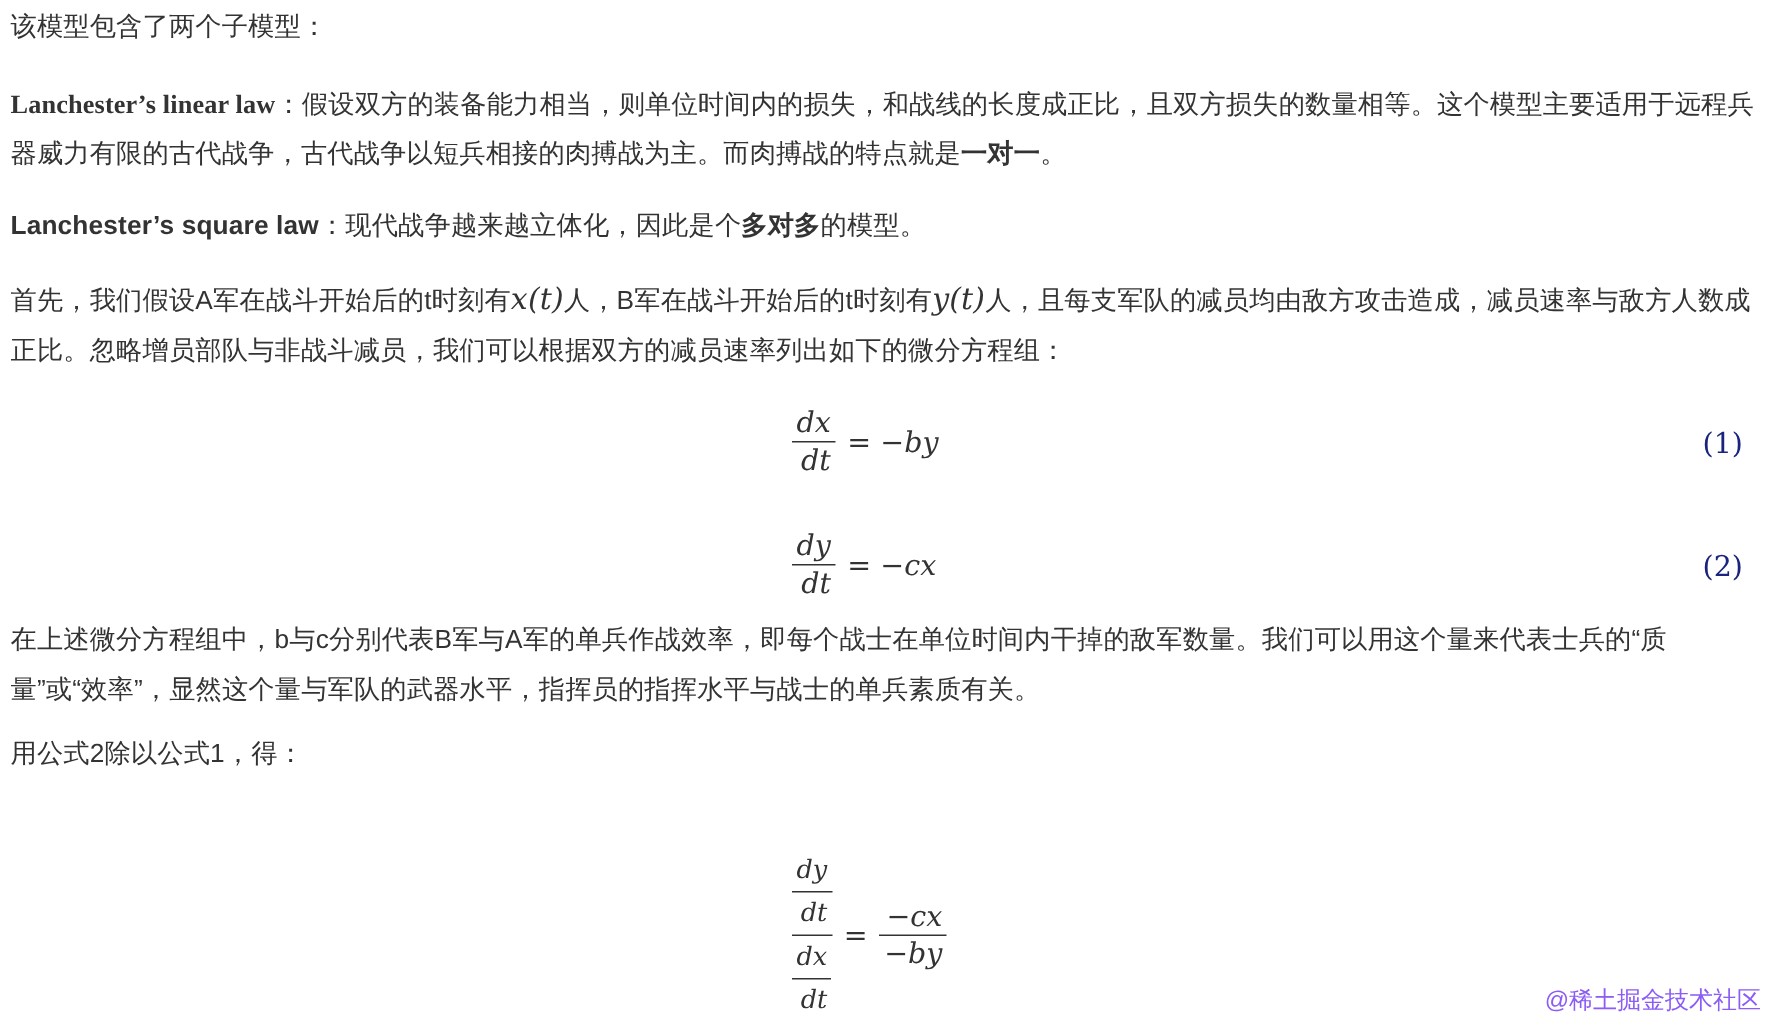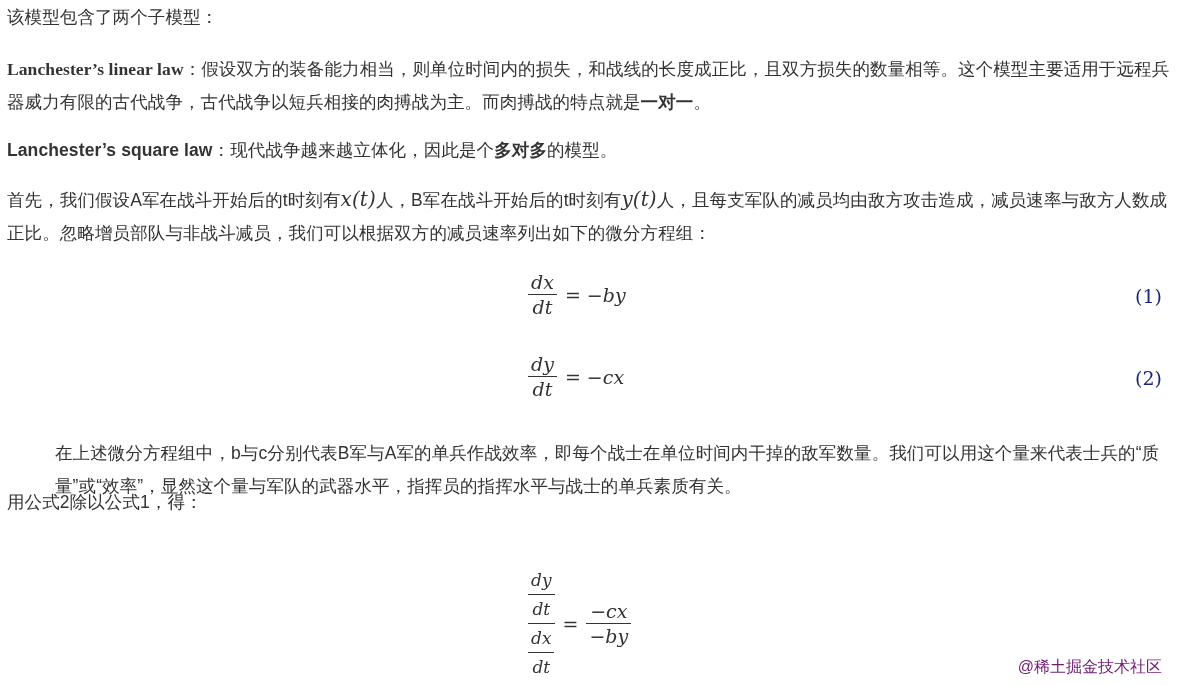--- a/index.html
+++ b/index.html
@@ -7,40 +7,40 @@
     width: 1182px; height: 686px; overflow: hidden; position: relative;
     font-family: "Liberation Sans", "DejaVu Sans", sans-serif;
     color: #333333; font-size: 17.5px;
   }
   .doc { position: absolute; left: 7px; top: 0; width: 1165px; }
   p { margin: 0; line-height: 33px; letter-spacing: 0.1px; }
   .p1 { position: absolute; top: 1px; }
   .p2 { position: absolute; top: 53px; font-family: Liberation Serif, serif; }
   .p3 { position: absolute; top: 134px; }
   .p4 { position: absolute; top: 183px; }
-  .p5 { position: absolute; top: 437px; margin-left: 48px; }
+  .p5 { position: absolute; top: 410px; }
   .p6 { position: absolute; top: 486px; }
   b { font-weight: bold; color: #333; }
   .m { font-family: "DejaVu Serif", "Liberation Serif", serif; font-style: italic; font-size: 20px; }
   .eq { position: absolute; left: 528px; font-family: "DejaVu Serif", "Liberation Serif", serif; color: #333; font-size: 19px; display: flex; align-items: center; }
-  .frac { display: inline-flex; flex-direction: column; align-items: center; margin-right: 8px; }
+  .frac { display: inline-flex; flex-direction: column; align-items: flex-end; margin-right: 8px; }
   .frac .num, .frac .den { padding: 0 3px; line-height: 24px; }
   .frac .bar { width: 100%; border-top: 1.3px solid #333; }
   .it { font-style: italic; }
   .rhs { font-style: italic; text-align: right; }
   .eqnum { position: absolute; right: 20px; color: #1a237e; font-family: "DejaVu Serif", "Liberation Serif", serif; font-size: 19px; }
   .eq1 { top: 270px; }
   .eq2 { top: 352px; }
   .n1 { top: 285px; }
   .n2 { top: 367px; }
   .eq3 { top: 568px; }
   .bigfrac { display: inline-flex; flex-direction: column; align-items: center; margin-right: 8px; }
   .bigfrac .bar { width: 100%; border-top: 1.3px solid #333; margin: 2px 0; }
   .small { font-size: 17px; }
-  .watermark { position: absolute; right: 20px; bottom: 8px; color: #701a75; font-size: 16px; }
+  .watermark { position: absolute; right: 8px; bottom: 8px; color: #8b5cf6; font-size: 16px; }
 </style>
 </head>
 <body>
 
 <div class="doc">
   <p class="p1">该模型包含了两个子模型：</p>
 
   <p class="p2">
     <b>Lanchester’s linear law</b><span>：</span><span>假设双方的装备能力相当，则单位时间内的损失，和战线的长度成正比，且双方损失的数量相等。这个模型主要适用于远程兵器威力有限的古代战争，古代战争以短兵相接的肉搏战为主。而肉搏战的特点就是</span><b>一对一</b><span>。</span>
   </p>

